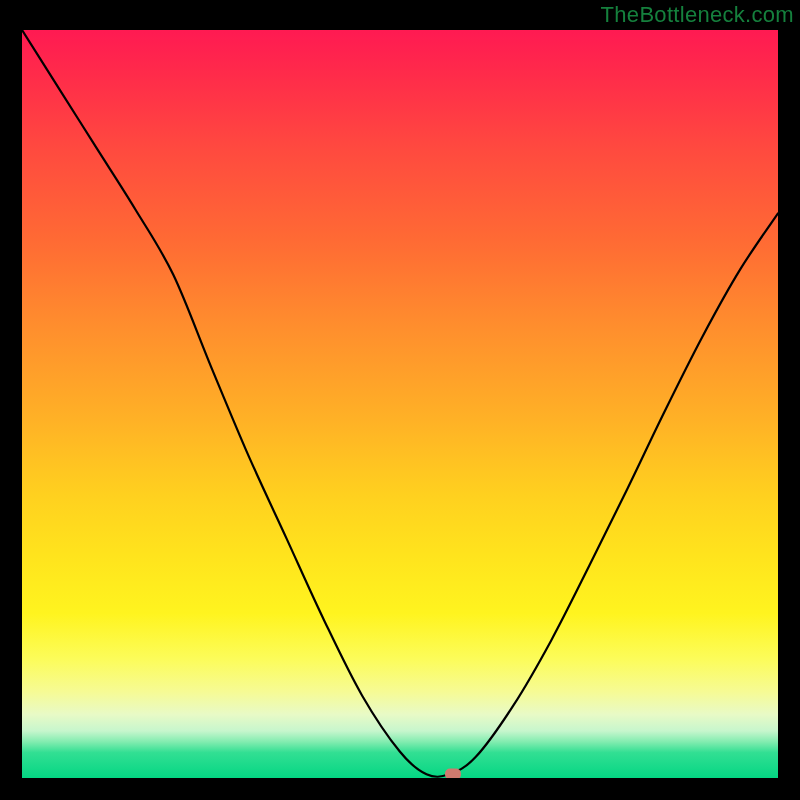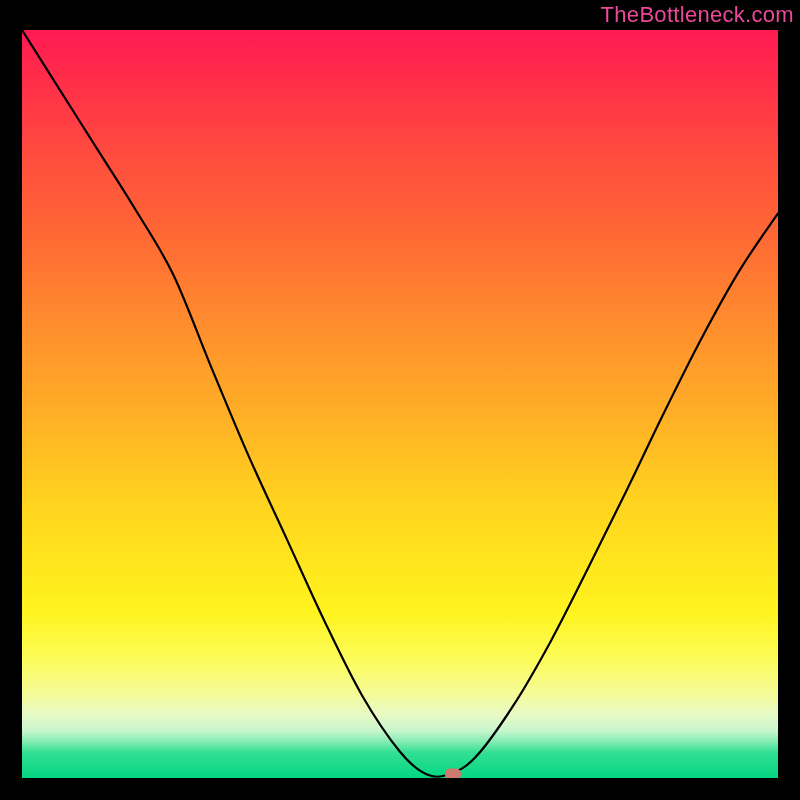--- a/index.html
+++ b/index.html
@@ -16,21 +16,21 @@
     left: 0;
     top: 0;
     width: 800px;
     height: 800px;
     background: #000;
   }
   .watermark {
     position: absolute;
     top: 2px;
     right: 6px;
-    color: #ec4899;
+    color: #15803d;
     font-size: 22px;
     letter-spacing: 0.3px;
     user-select: none;
   }
   .plot {
     position: absolute;
     left: 22px;
     top: 30px;
     width: 756px;
     height: 748px;

